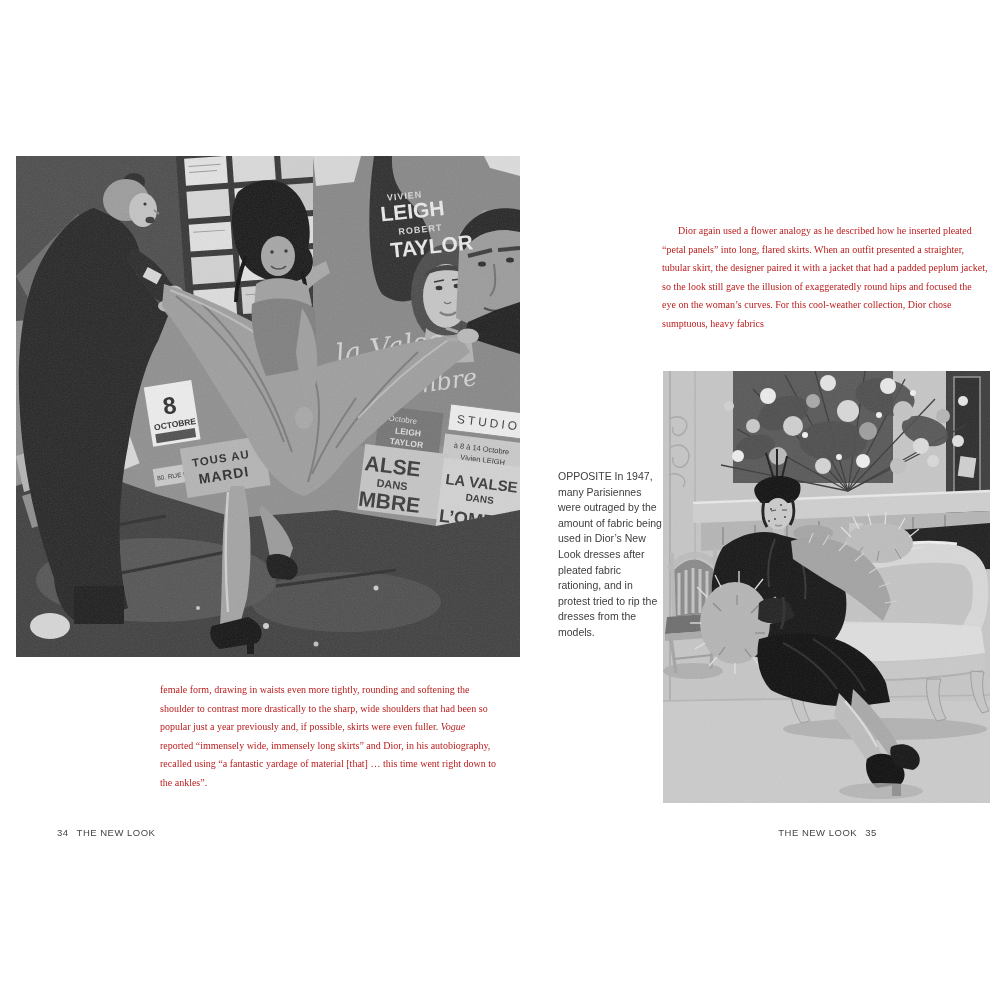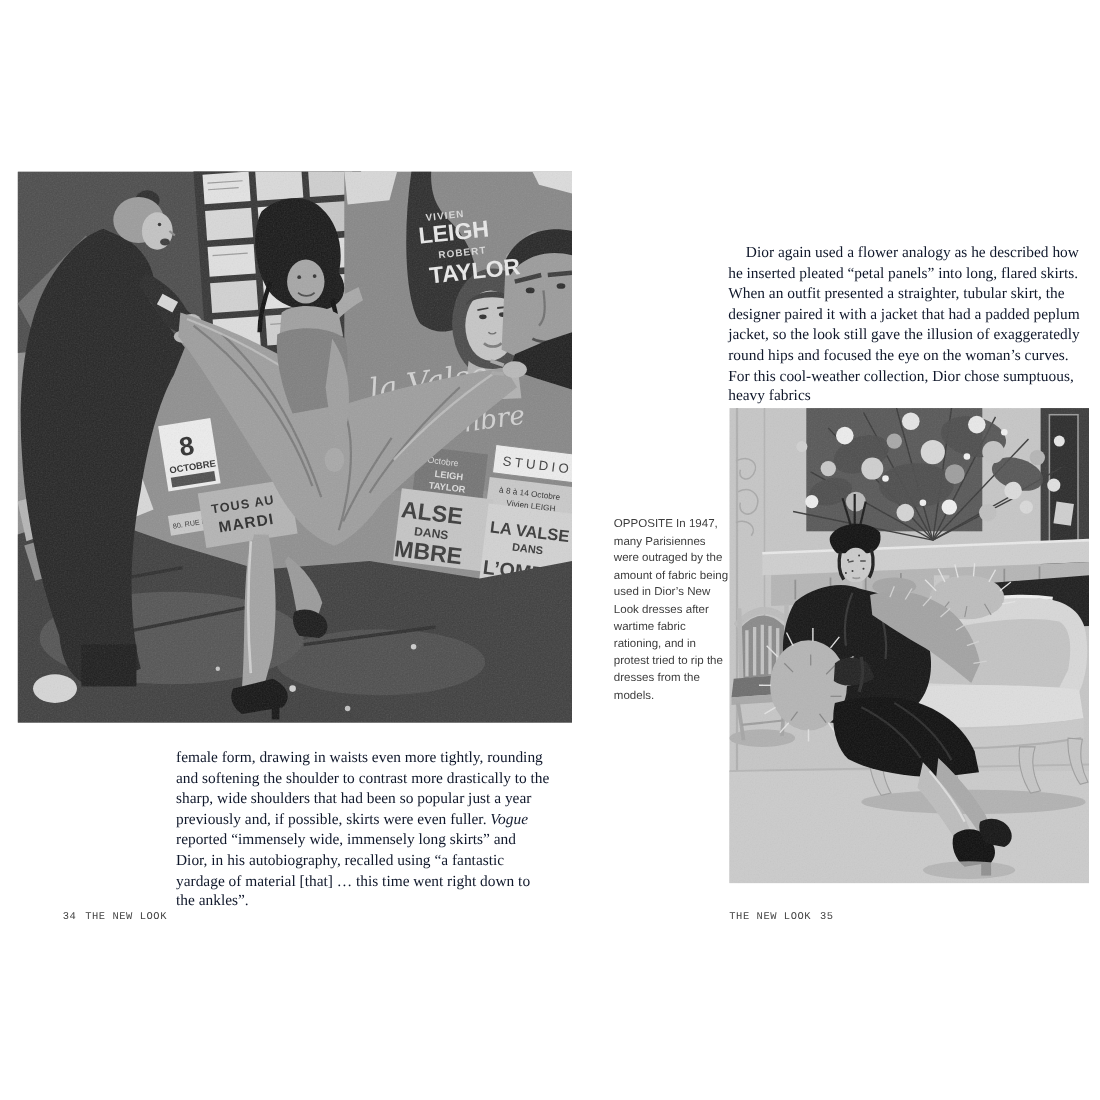--- a/index.html
+++ b/index.html
@@ -1,29 +1,29 @@
 <!DOCTYPE html>
 <html><head>
 <meta charset="utf-8">
 <style>
   html,body{margin:0;padding:0;background:#ffffff;}
   .spread{position:relative;width:1000px;height:1000px;background:#ffffff;overflow:hidden;
           font-family:"Liberation Serif", serif;}
   .photo{position:absolute;display:block;}
-  .body-text{position:absolute;font-size:14px;line-height:18.6px;color:#0f172a;
+  .body-text{position:absolute;font-size:10px;line-height:18.6px;color:#b91c1c;
              font-family:"Liberation Serif", serif;text-align:left;}
   .body-text i{font-style:italic;text-align:right;}
   .right-body{text-indent:16px;}
   .caption-col{position:absolute;font-family:"Liberation Sans", sans-serif;
                font-size:10.5px;line-height:15.6px;color:#3d3d3d;}
   .caption-block{margin:0 0 12px 0;}
-  .folio{position:absolute;font-family:Liberation Mono, monospace;font-size:9.5px;
+  .folio{position:absolute;font-family:Liberation Sans, sans-serif;font-size:9.5px;
          letter-spacing:0.5px;color:#454545;white-space:nowrap;}
   .folio .gap{display:inline-block;width:8px;}
-  .fr{text-align:left;}
+  .fr{text-align:center;}
   svg text{font-family:"Liberation Sans", sans-serif;}
   svg .script{font-family:"DejaVu Serif", serif;font-style:italic;}
 </style>
 </head>
 <body>
 
 <div class="spread">
 
   <svg class="photo" style="left:16px;top:156px" width="504" height="501" viewBox="0 0 504 501" role="img">
     <defs>
@@ -218,21 +218,21 @@
 
   <div class="folio" style="left:57px;top:827px">
     <span>34</span><span class="gap"></span><span>THE NEW LOOK</span>
   </div>
 
   <div class="body-text right-body" style="left:662px;top:222px;width:326px">
     <span>Dior again used a flower analogy as he described how he inserted pleated “petal panels” into long, flared skirts. When an outfit presented a straighter, tubular skirt, the designer paired it with a jacket that had a padded peplum jacket, so the look still gave the illusion of exaggeratedly round hips and focused the eye on the woman’s curves. For this cool-weather collection, Dior chose sumptuous, heavy fabrics</span>
   </div>
 
   <div class="caption-col" style="left:558px;top:469px;width:106px">
-    <p class="caption-block"><span>OPPOSITE</span><span> In 1947, many Parisiennes were outraged by the amount of fabric being used in Dior’s New Look dresses after wartime fabric rationing, and in protest tried to rip the dresses from the models.</span></p>
+    <p class="caption-block"><span>OPPOSITE</span><span> In 1947, many Parisiennes were outraged by the amount of fabric being used in Dior’s New Look dresses after pleated fabric rationing, and in protest tried to rip the dresses from the models.</span></p>
   </div>
 
   <svg class="photo" style="left:663px;top:371px" width="327" height="432" viewBox="0 0 327 432" role="img">
     <defs>
       <filter id="grain2">
         <feTurbulence type="fractalNoise" baseFrequency="0.8" numOctaves="2" stitchTiles="stitch"></feTurbulence>
         <feColorMatrix type="saturate" values="0"></feColorMatrix>
         <feComponentTransfer>
             <feFuncA type="linear" slope="0.13" intercept="0"></feFuncA>
           </feComponentTransfer>

